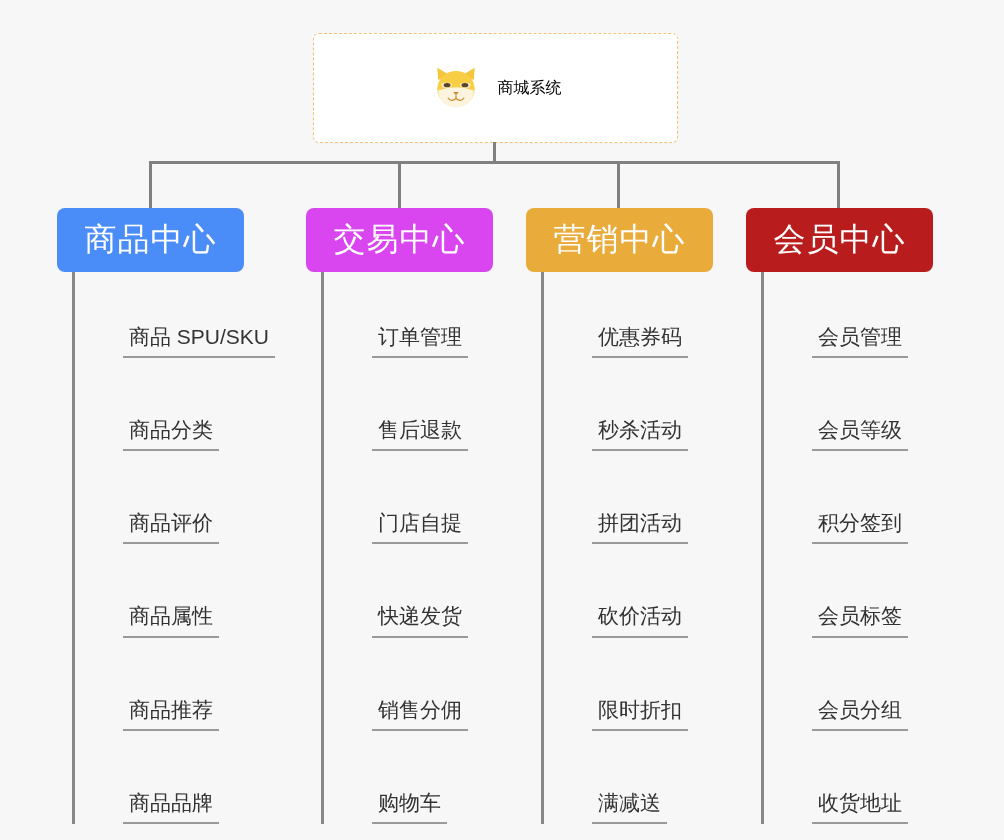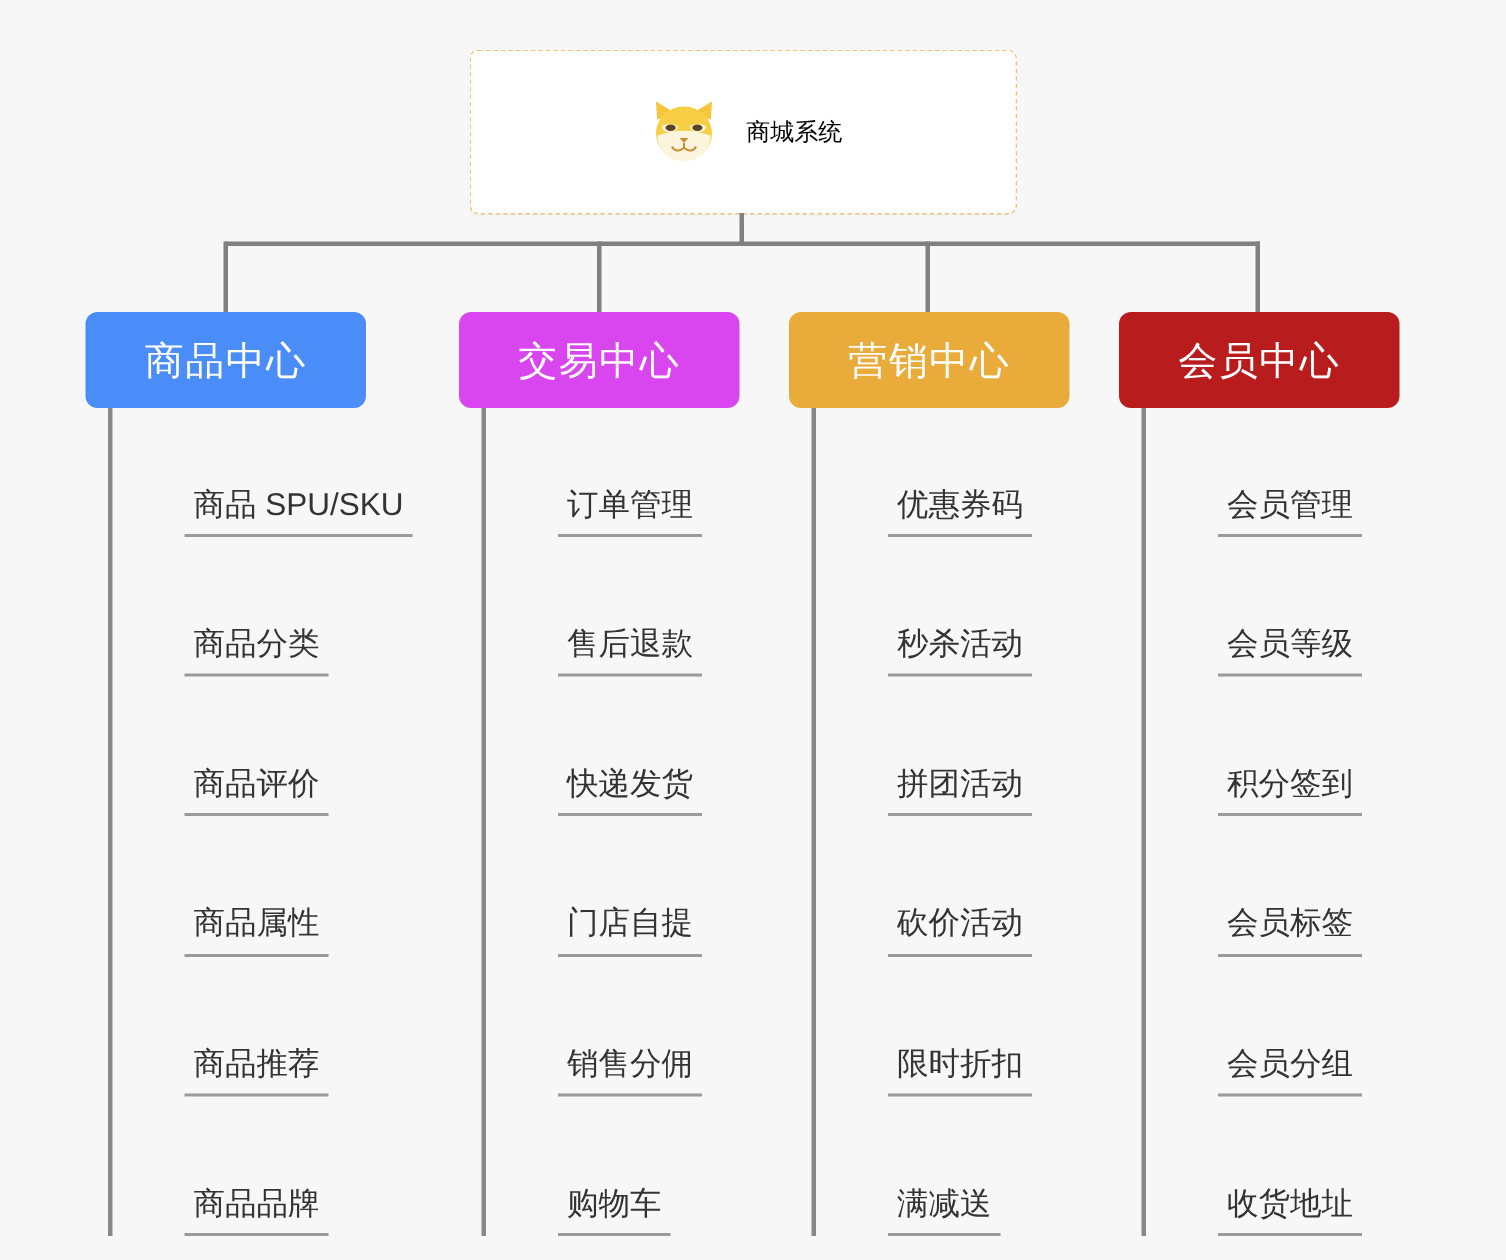--- a/index.html
+++ b/index.html
@@ -58,21 +58,21 @@
     top: 208px;
   }
   .col-header {
     box-sizing: border-box;
     height: 64px;
     border-radius: 8px;
     display: flex;
     align-items: center;
     justify-content: center;
     color: #ffffff;
-    font-size: 26px;
+    font-size: 32px;
     letter-spacing: 1px;
     white-space: nowrap;
   }
   .col-body {
     position: relative;
     margin-top: 0;
     height: 552px;
   }
   
   .col-spine {
@@ -183,24 +183,24 @@
     <div class="col-body">
       <div class="col-spine"></div>
       <div class="leaf-list">
         <div class="leaf">
             <span class="leaf-label">订单管理</span>
           </div>
         <div class="leaf">
             <span class="leaf-label">售后退款</span>
           </div>
         <div class="leaf">
+            <span class="leaf-label">门店自提</span>
+          </div>
+        <div class="leaf">
             <span class="leaf-label">快递发货</span>
-          </div>
-        <div class="leaf">
-            <span class="leaf-label">门店自提</span>
           </div>
         <div class="leaf">
             <span class="leaf-label">销售分佣</span>
           </div>
         <div class="leaf">
             <span class="leaf-label">购物车</span>
           </div>
       </div>
     </div>
   </div>

